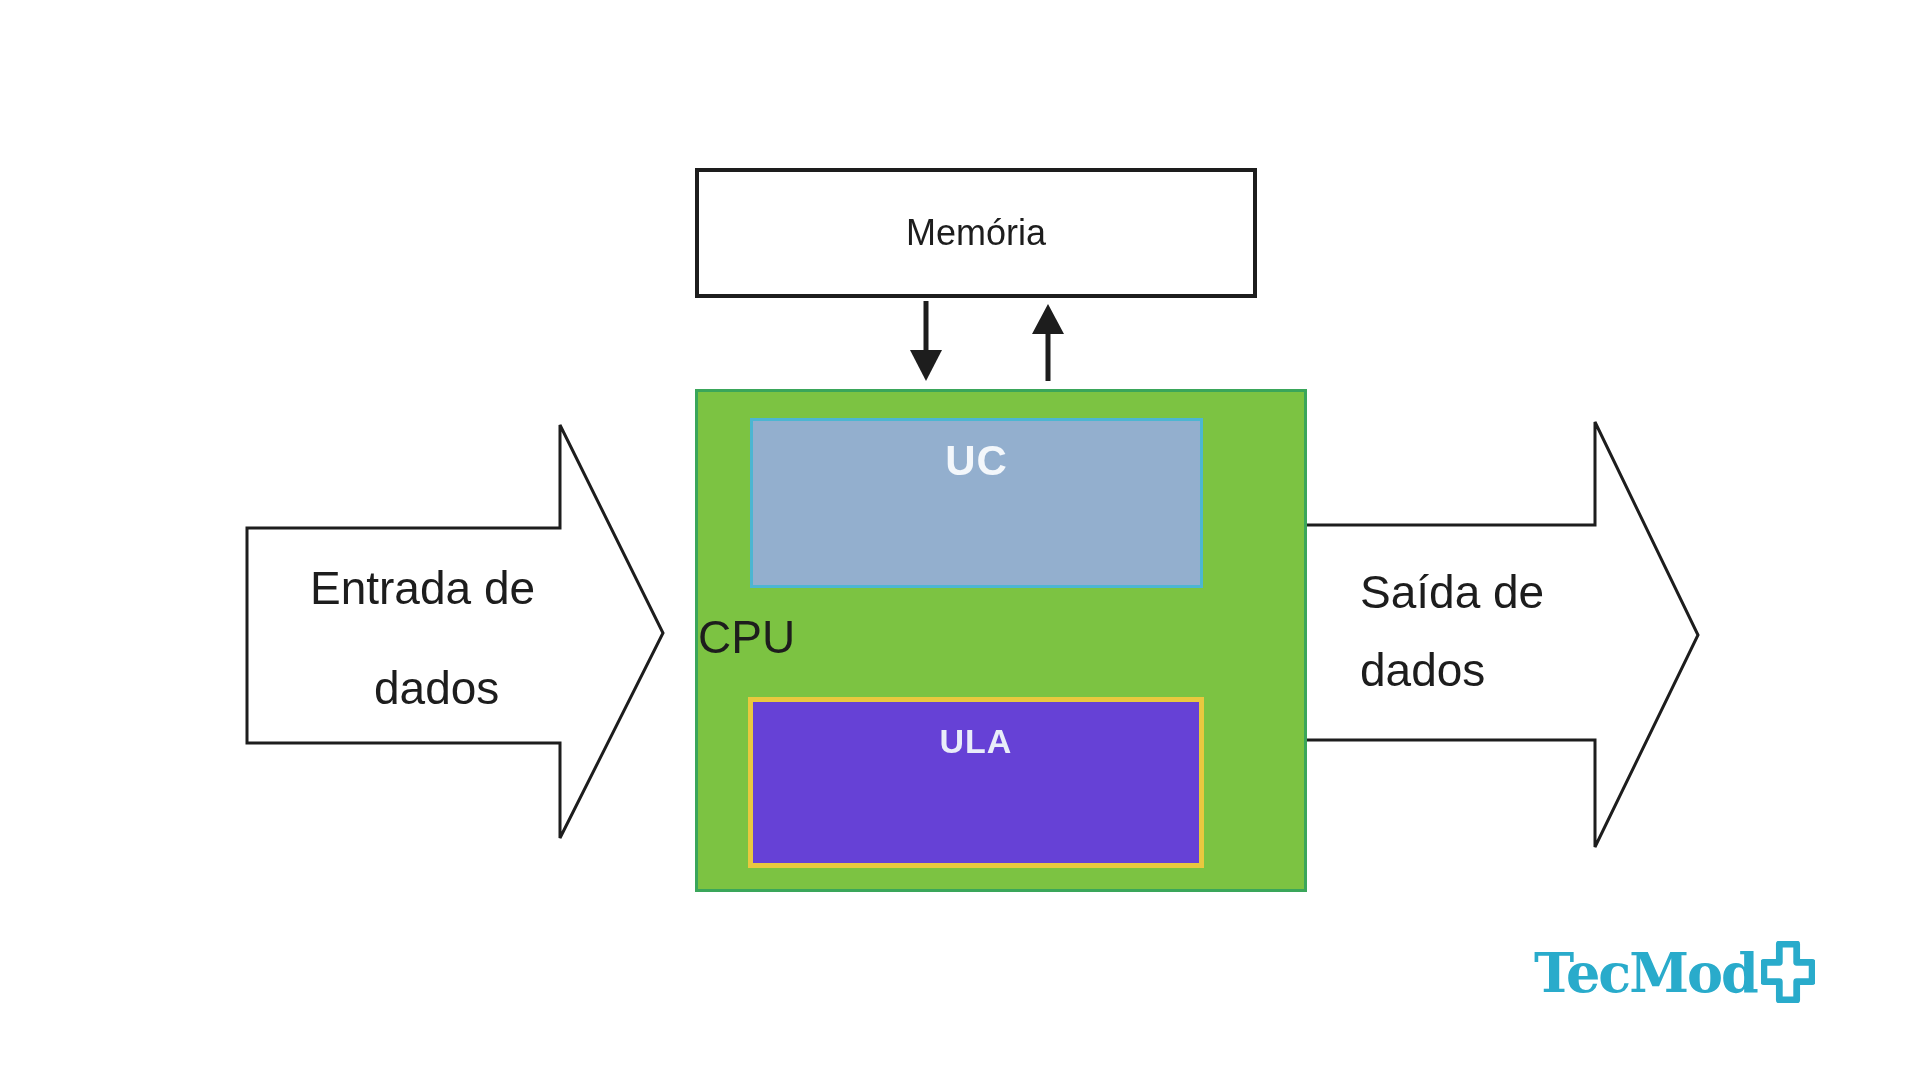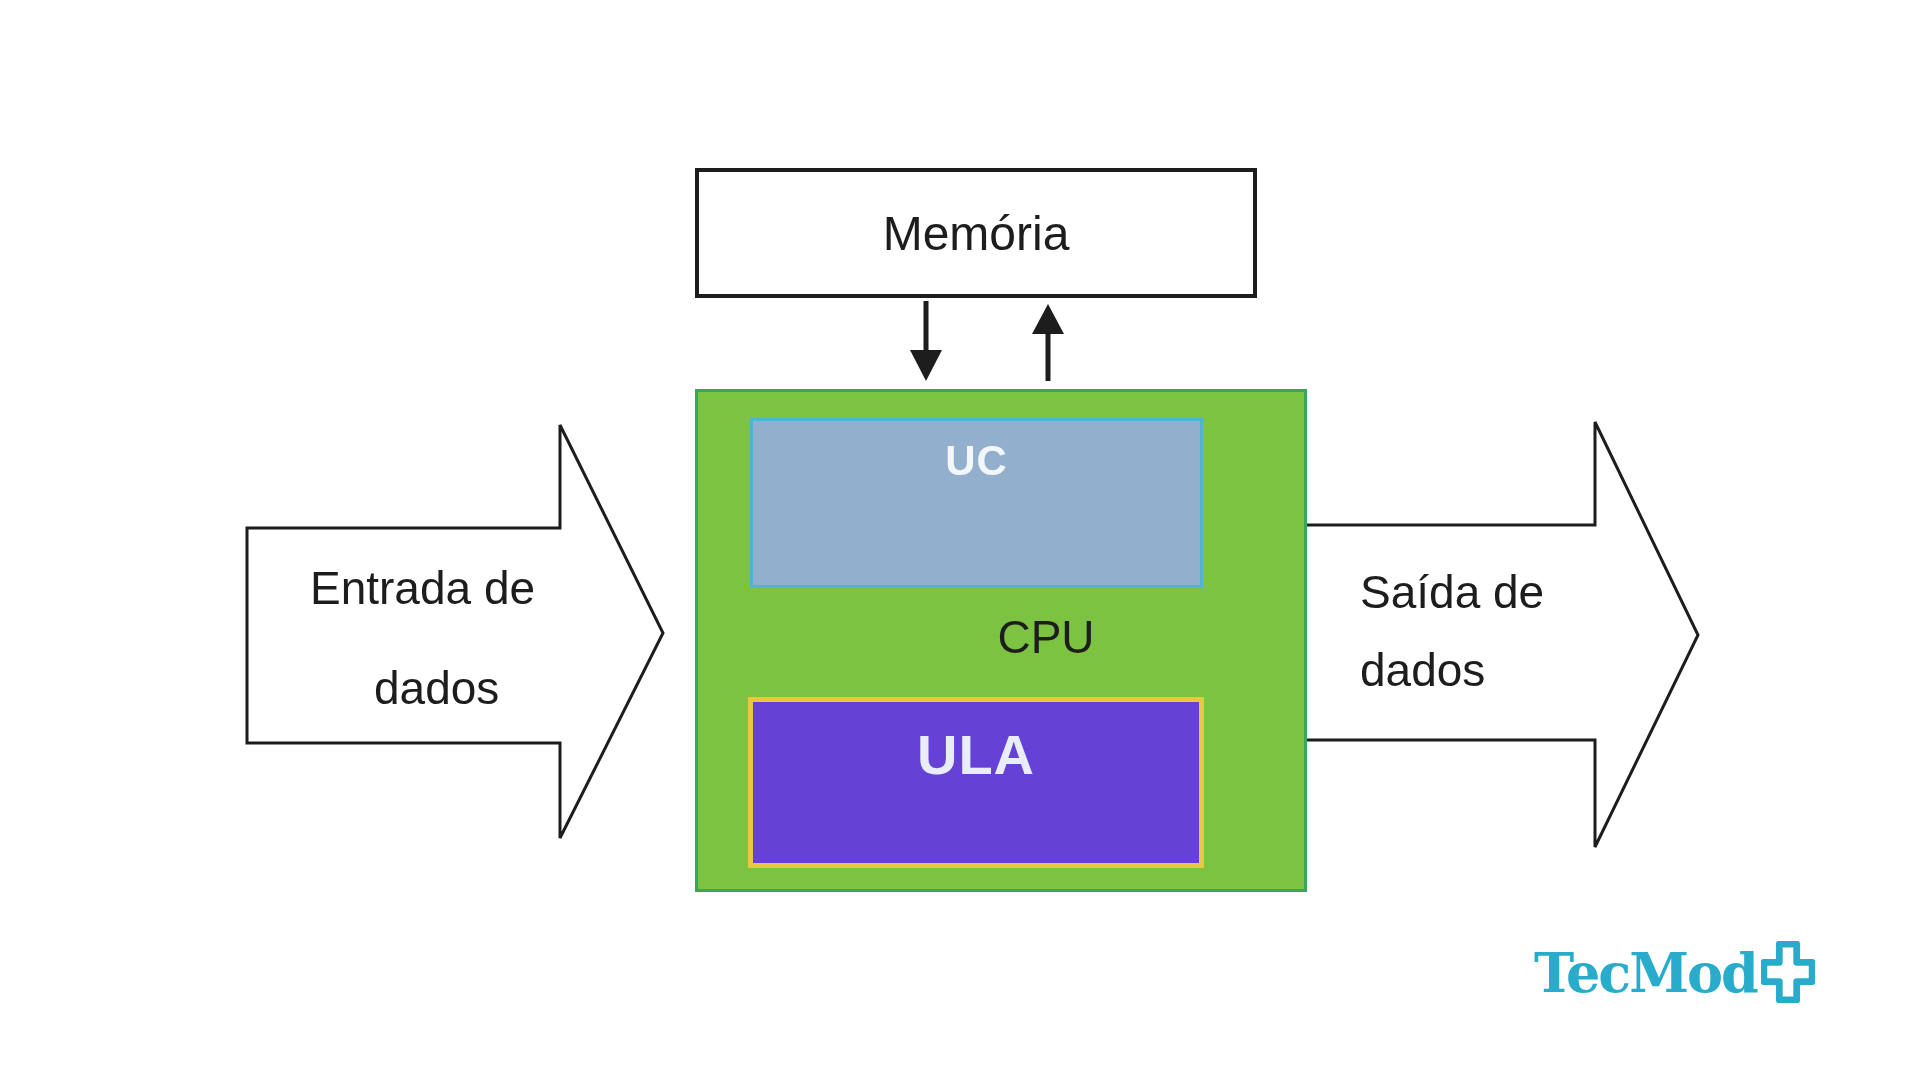--- a/index.html
+++ b/index.html
@@ -30,21 +30,21 @@
   .memoria-box {
     left: 695px;
     top: 168px;
     width: 562px;
     height: 130px;
     background: #ffffff;
     border: 4px solid var(--box-line, #1d1d1d);
     display: flex;
     align-items: center;
     justify-content: center;
-    font-size: 48px;
+    font-size: 36px;
   }
   .cpu-box {
     left: 695px;
     top: 389px;
     width: 612px;
     height: 503px;
     background: var(--cpu-fill, #7cc342);
     border: 3px solid var(--cpu-border, #3aa65a);
   }
   .uc-box {
@@ -58,35 +58,34 @@
     padding-top: 16px;
     font-size: 42px;
     font-weight: bold;
     color: #f3f7fb;
     letter-spacing: 1px;
   }
   .cpu-label {
     left: 0;
     top: 218px;
     width: 100%;
-    text-align: center;
+    text-align: left;
     font-size: 46px;
     color: var(--text, #1d1d1d);
-    margin-left: 45px;
   }
   .ula-box {
     left: 50px;
     top: 305px;
     width: 456px;
     height: 171px;
     background: var(--ula-fill, #6641d6);
     border: 5px solid var(--ula-border, #e9c83f);
     text-align: center;
     padding-top: 20px;
-    font-size: 56px;
+    font-size: 34px;
     font-weight: bold;
     color: #e9edf9;
     letter-spacing: 1px;
   }
   .flow-text {
     position: absolute;
     font-size: 46px;
     color: var(--text, #1d1d1d);
     white-space: nowrap;
     line-height: 1;

